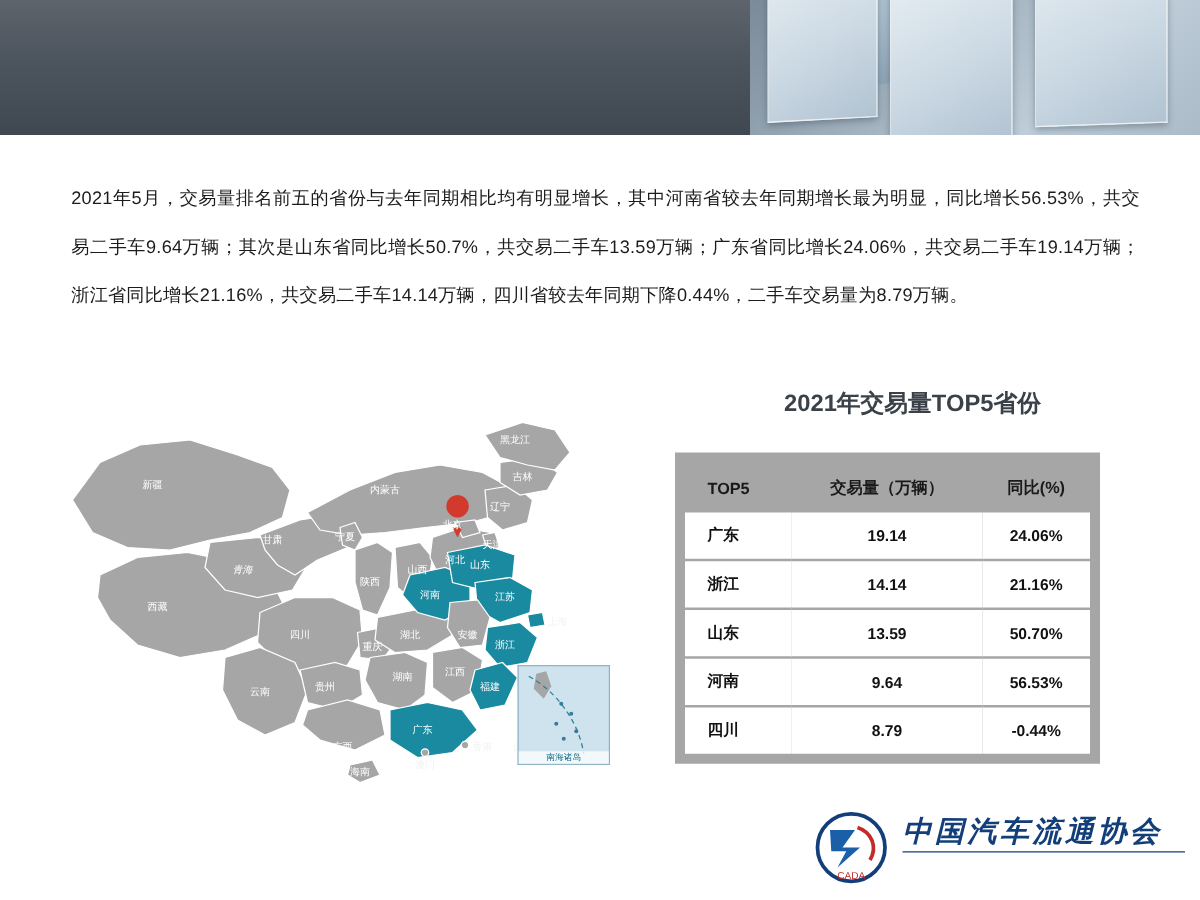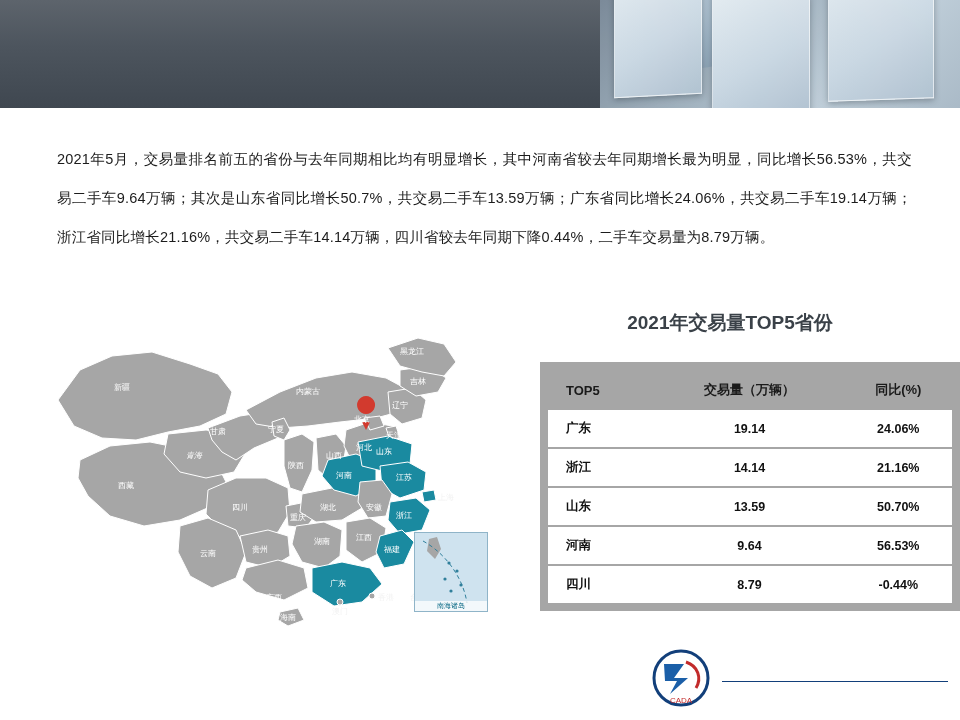--- a/index.html
+++ b/index.html
@@ -107,21 +107,21 @@
     left: 540px; top: 310px;
     width: 380px;
     text-align: center;
     font-size: 19px;
     font-weight: bold;
     color: #3a4148;
   }
   .table-frame {
     position: absolute;
     left: 540px; top: 362px;
-    width: 420px;
+    width: 340px;
     background: #a6a6a6;
     padding: 8px;
     box-sizing: border-box;
   }
   table.top5 {
     width: 100%;
     border-collapse: collapse;
     font-size: 13px;
   }
   table.top5 th {
@@ -364,14 +364,15 @@
   </table>
 </div>
 
 <div class="footer-logo">
   <svg class="logo-mark" viewBox="0 0 62 60">
     <circle cx="31" cy="30" r="27" fill="none" stroke="#123f7a" stroke-width="3"></circle>
     <path d="M14,16 L34,16 L24,30 L38,30 L20,46 L27,33 L15,33 Z" fill="#1b5fa8"></path>
     <path d="M36,14 C48,18 52,30 46,40" fill="none" stroke="#c22b2b" stroke-width="3"></path>
     <text x="31" y="55" font-size="8" fill="#c22b2b" text-anchor="middle" font-family="Liberation Sans, sans-serif">CADA</text>
   </svg>
+  <div class="logo-cn">中国汽车流通协会</div>
   <div class="logo-rule"></div>
 </div>
 
 </body></html>

